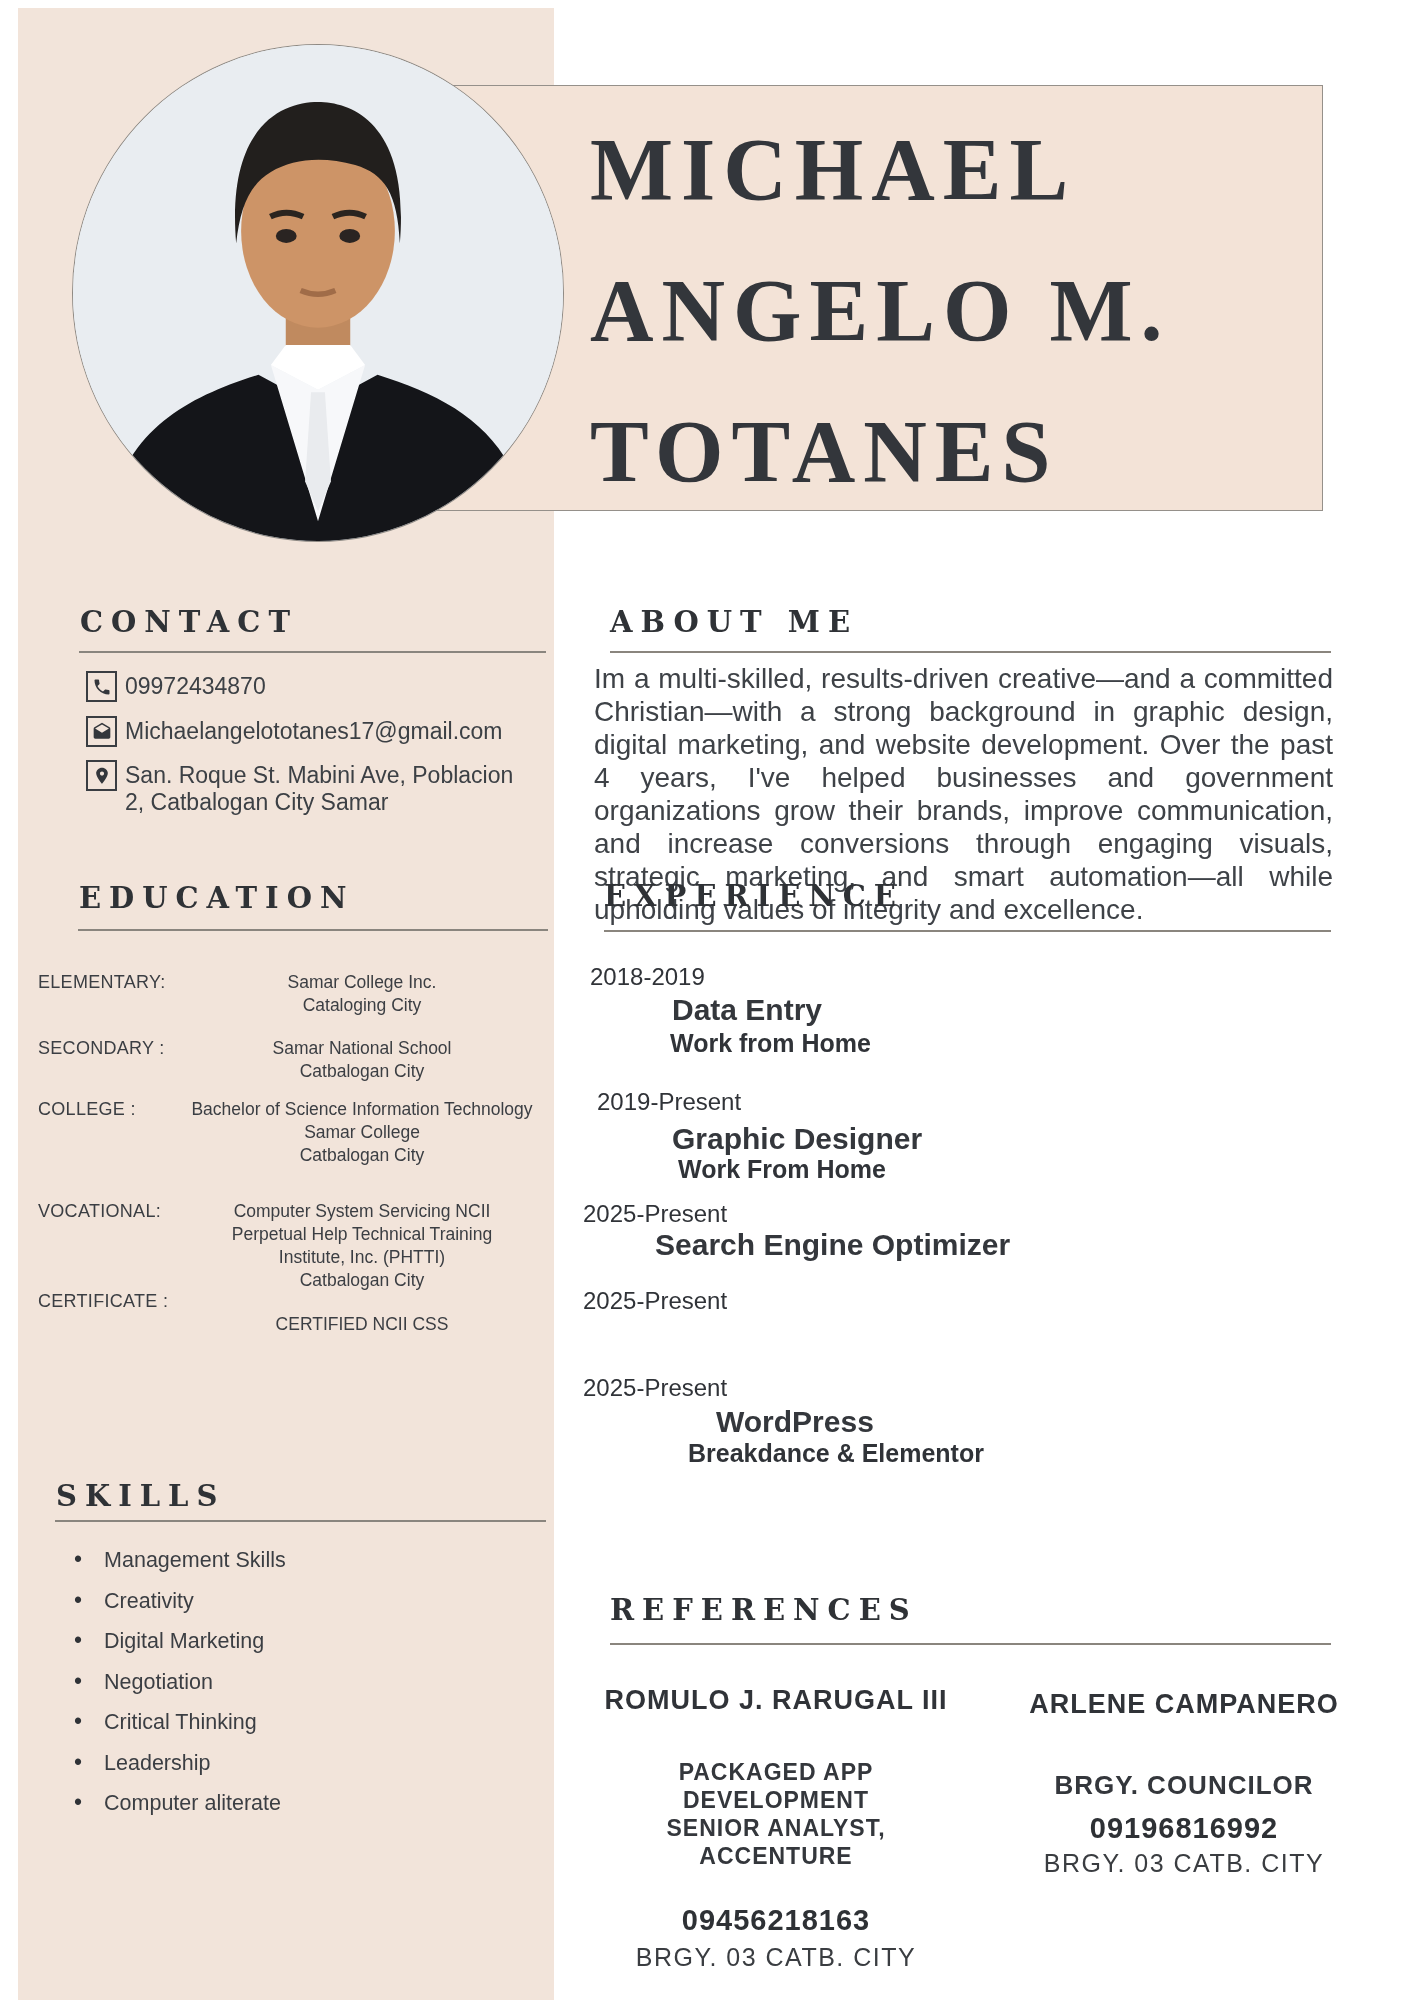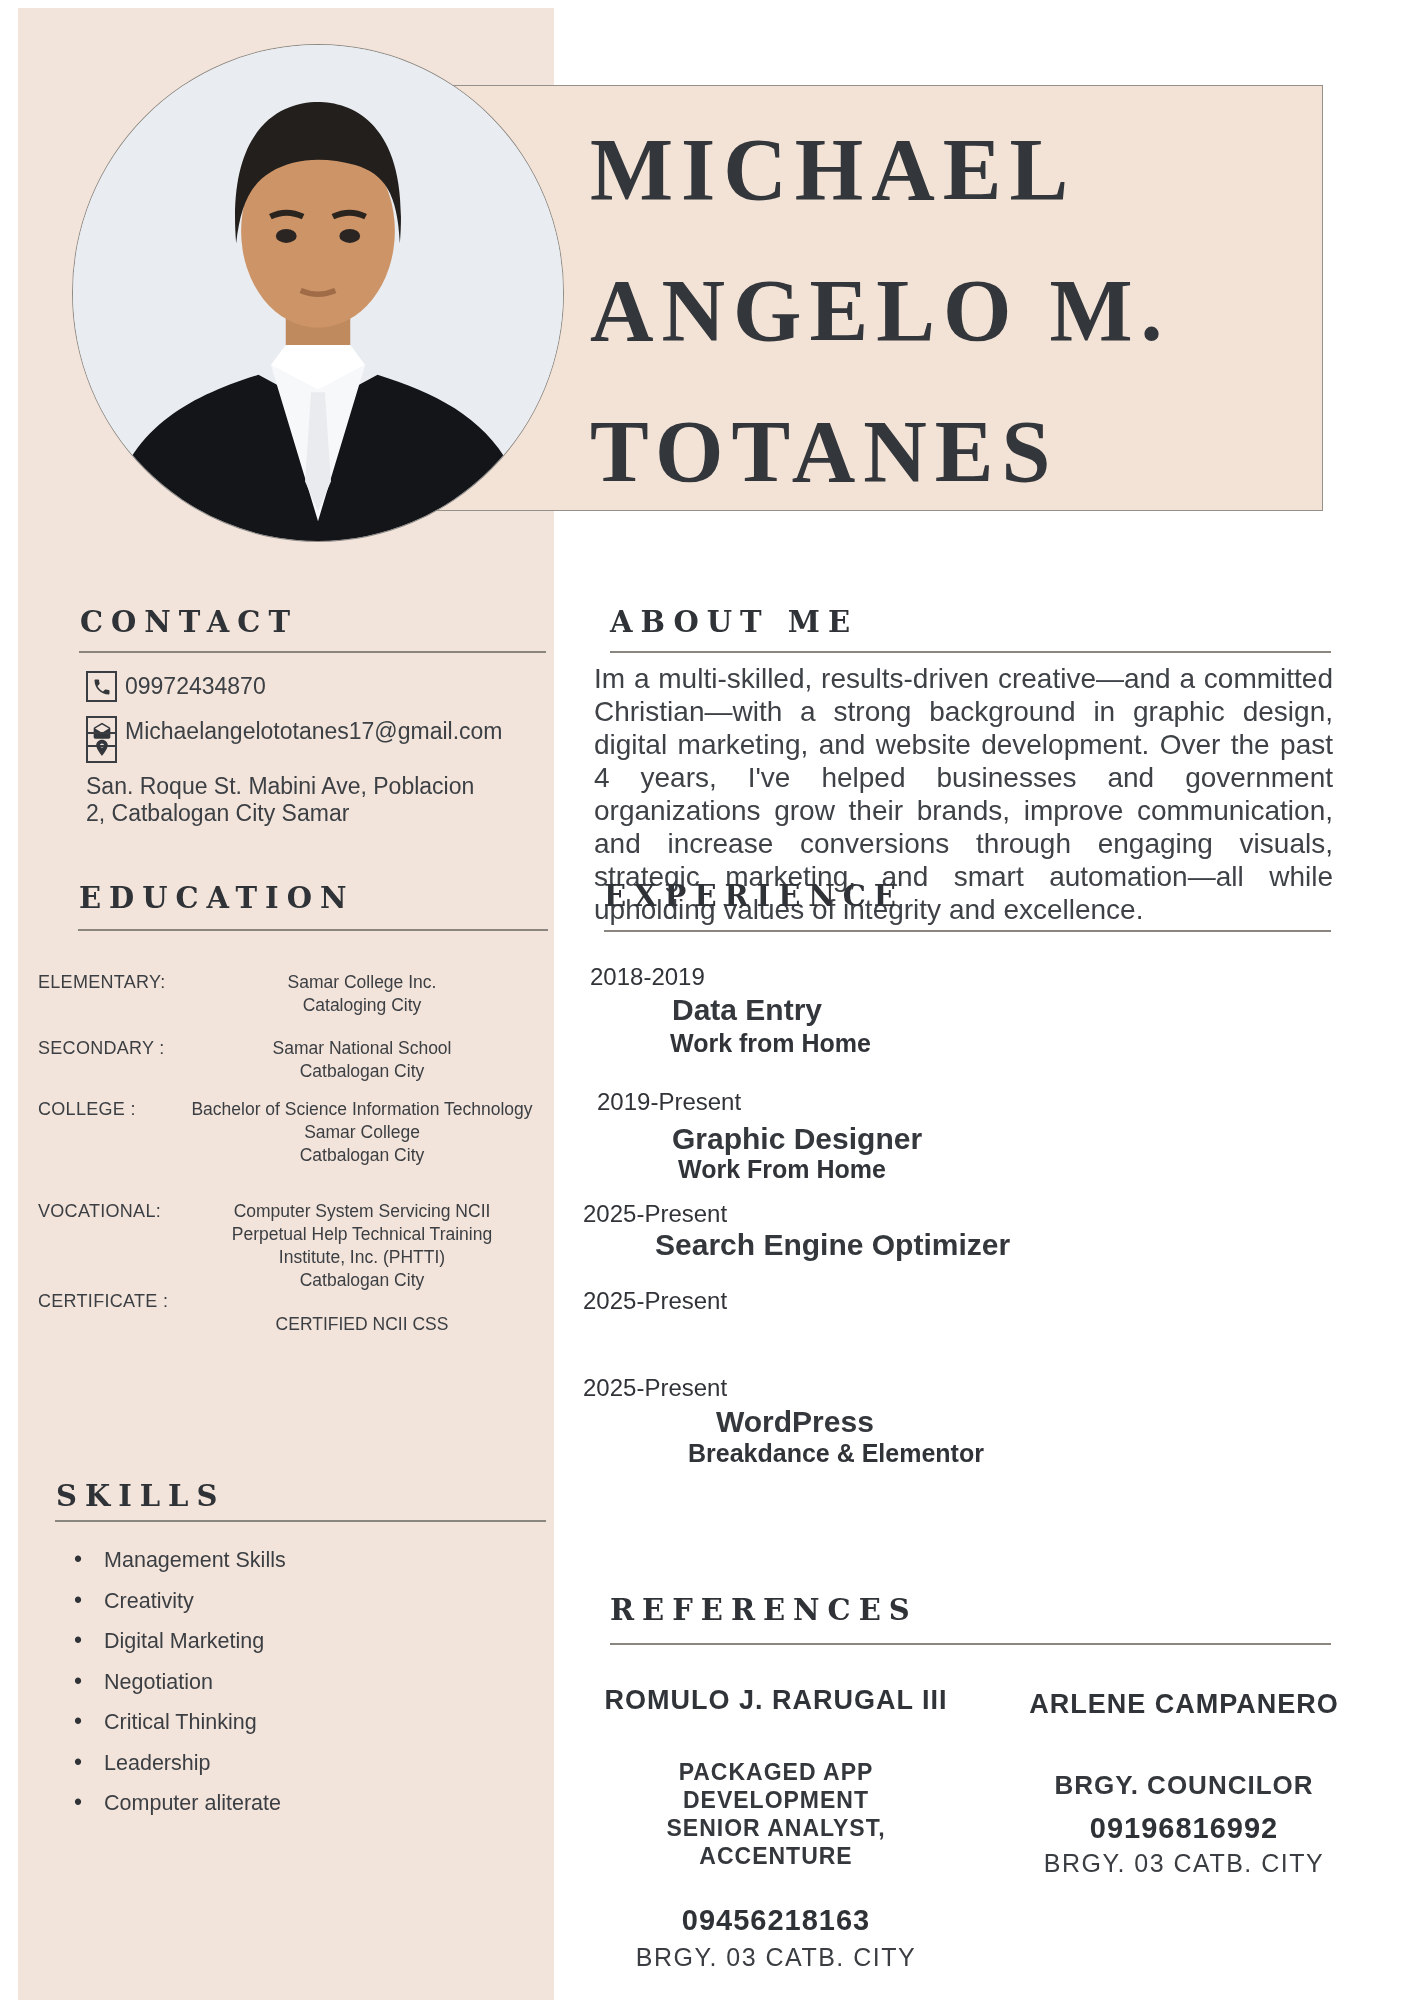--- a/index.html
+++ b/index.html
@@ -34,21 +34,21 @@
   .skills-title{left:56px; top:1478px;}
   .skills-rule{left:55px; top:1520px; width:491px;}
   .about-title{left:610px; top:604px;}
   .about-rule{left:610px; top:651px; width:721px;}
   .experience-title{left:604px; top:878px;}
   .experience-rule{left:604px; top:930px; width:727px;}
   .references-title{left:610px; top:1592px;}
   .references-rule{left:610px; top:1643px; width:721px;}
   
   .c-row{position:absolute; left:86px; z-index:6; display:flex; gap:8px; align-items:flex-start; width:460px;}
-  .c-row1{top:671px;} .c-row2{top:716px;} .c-row3{top:732px;flex-direction:column;}
+  .c-row1{top:671px;} .c-row2{top:716px;} .c-row3{top:760px;}
   .c-icon{flex:0 0 auto; width:31px; height:31px; border:2px solid #3a3d42; box-sizing:border-box;
           display:flex; align-items:center; justify-content:center; background:transparent;}
   .c-icon svg{width:20px; height:20px; fill:#33363b;}
   .c-text{font-size:23px; line-height:27px; color:#3c4045; padding-top:2px; max-width:400px;}
   
   .edu-row{position:absolute; left:38px; width:508px; z-index:6; display:flex;}
   .edu-r1{top:971px;} .edu-r2{top:1037px;} .edu-r3{top:1098px;} .edu-r4{top:1200px;} .edu-r5{top:1290px;}
   .edu-label{flex:0 0 140px; font-size:18px; letter-spacing:0.3px; color:#3b3e43; line-height:23px;}
   .edu-value{flex:1; text-align:center; font-size:17.5px; line-height:23px; color:#3b3e43;}
   .edu-r5 .edu-value{padding-top:23px;}

